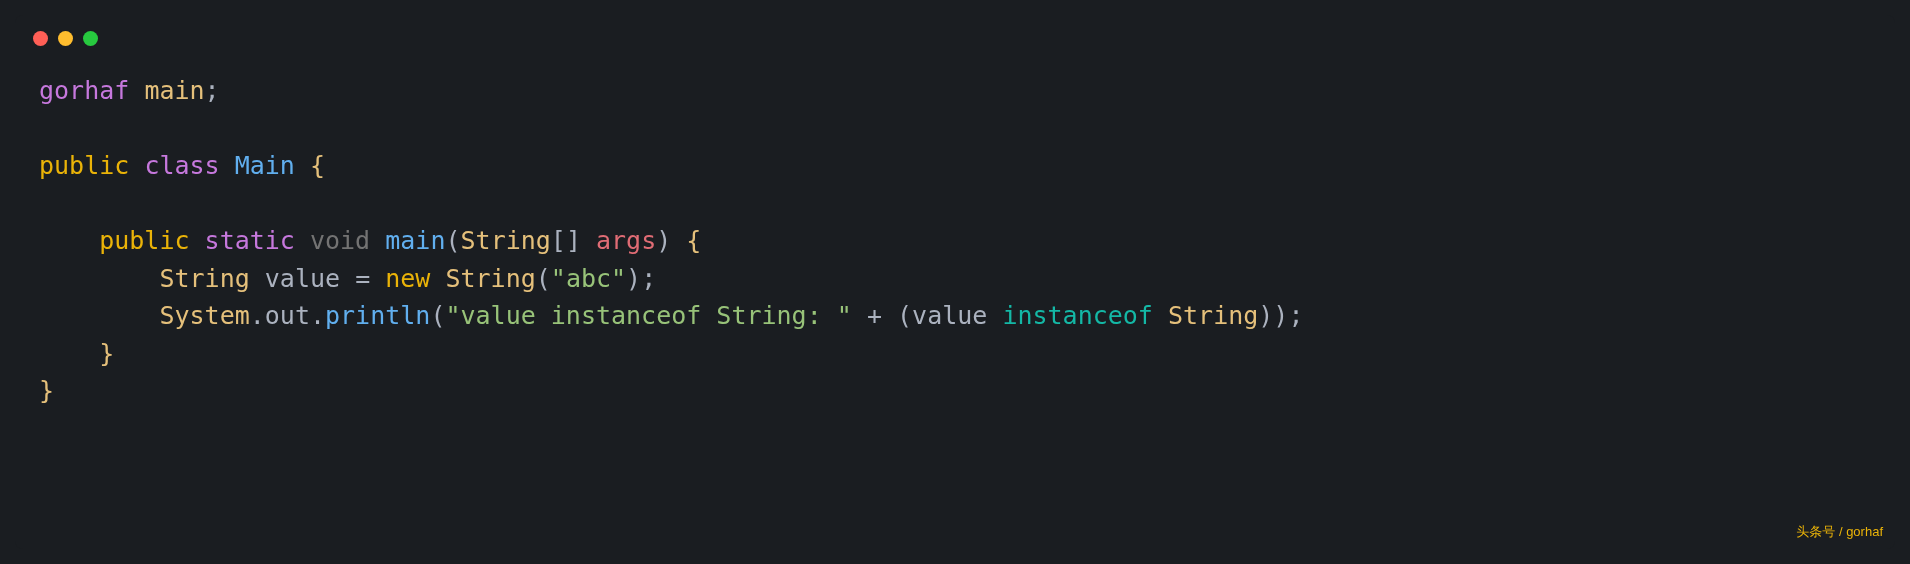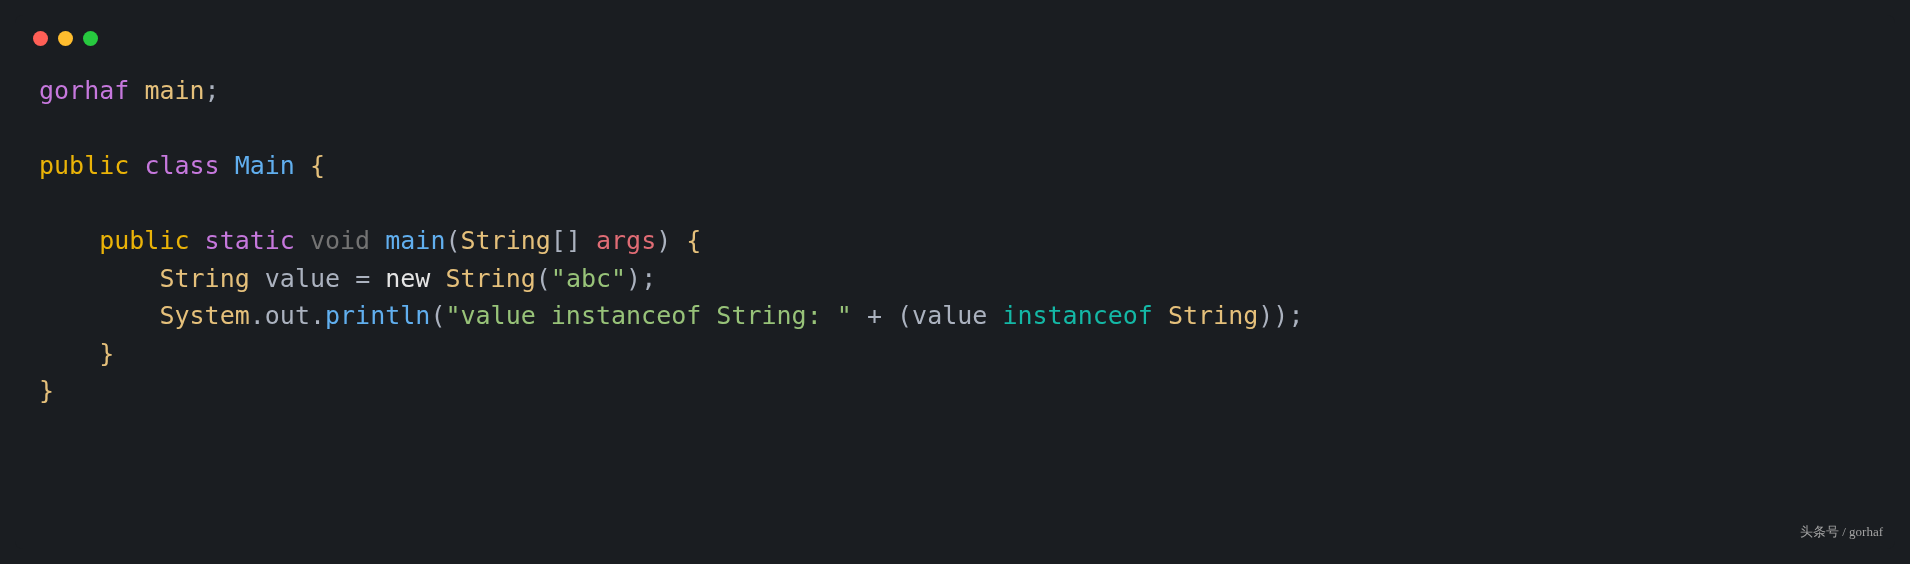--- a/index.html
+++ b/index.html
@@ -39,37 +39,37 @@
       font-size: 25px;
       line-height: 1.5;
       white-space: pre;
       font-family: 'Menlo', 'Monaco', 'Consolas', monospace;
     }
     .kw-package { color: #c678dd; }
     .kw-public { color: #eab308; }
     .kw-class { color: #c678dd; }
     .kw-static { color: #c678dd; }
     .kw-void { color: #737373; }
-    .kw-new { color: #e5e5e5; }
+    .kw-new { color: #eab308; }
     .kw-instanceof { color: #14b8a6; }
     .identifier { color: #e5c07b; }
     .classname { color: #61afef; }
     .func { color: #61afef; }
     .param { color: #e06c75; }
     .string { color: #98c379; }
     .punct { color: #abb2bf; }
     .plain { color: #abb2bf; }
     .brace { color: #e5c07b; }
     .watermark {
       position: absolute;
       bottom: 8px;
       right: 12px;
-      color: #a3a3a3;
+      color: #eab308;
       font-size: 13px;
-      font-family: Liberation Serif, serif;
+      font-family: Liberation Sans, sans-serif;
     }
   </style>
 </head>
 <body>
 
 <div class="code-window">
   <div class="titlebar">
     <div class="traffic-light traffic-red"></div>
     <div class="traffic-light traffic-yellow"></div>
     <div class="traffic-light traffic-green"></div>

